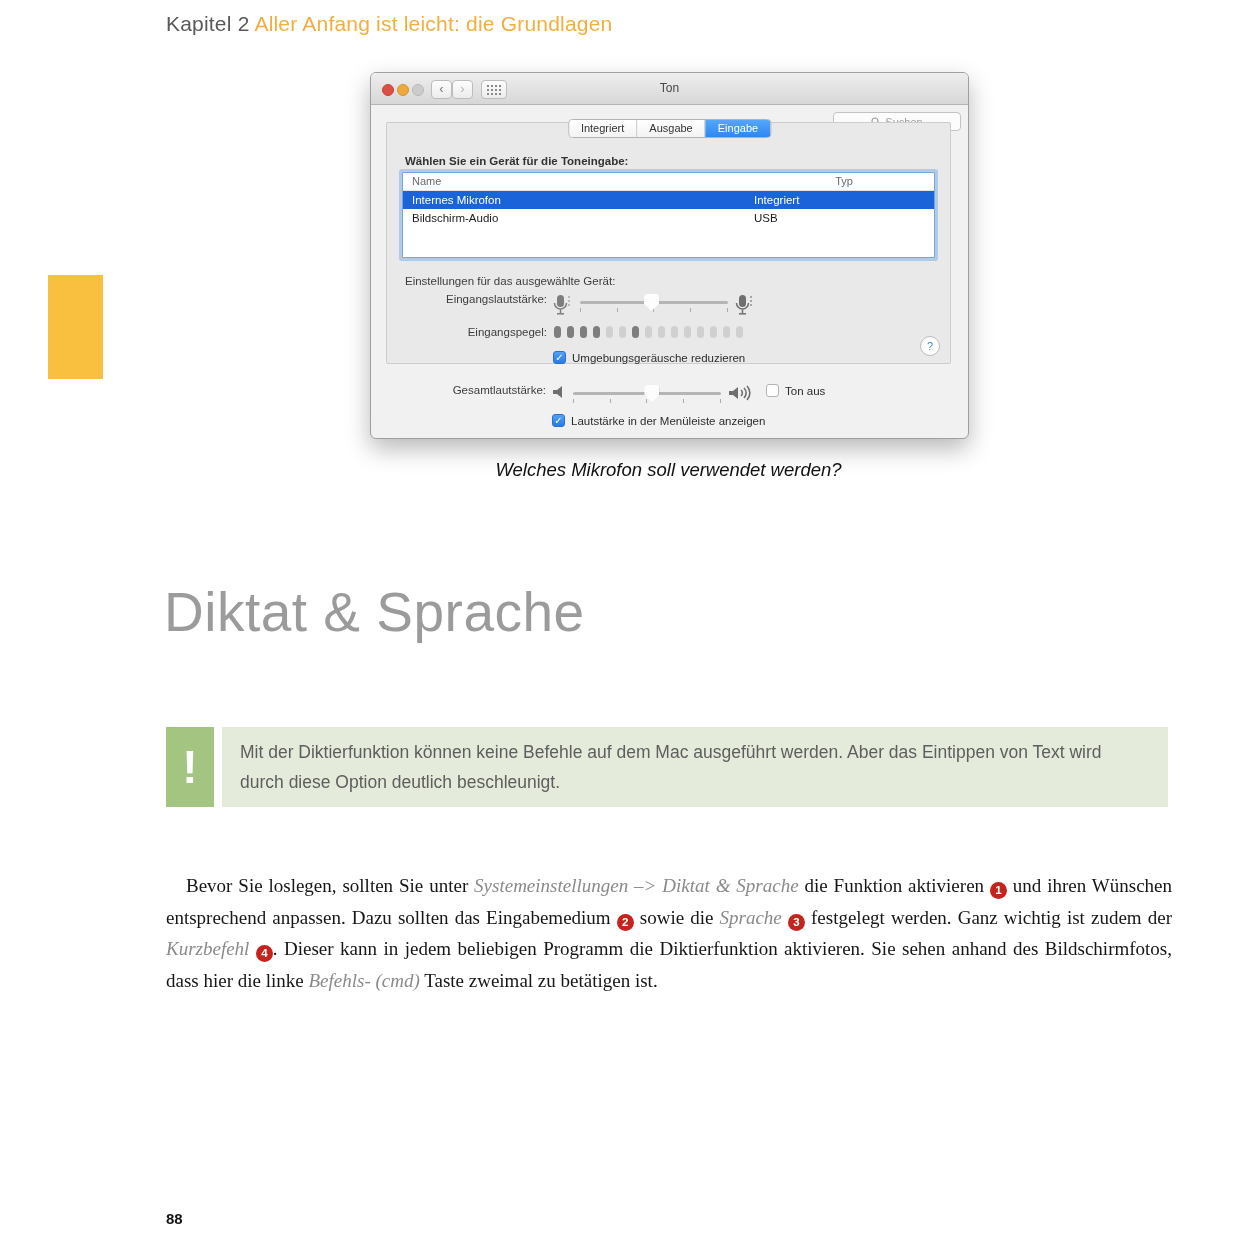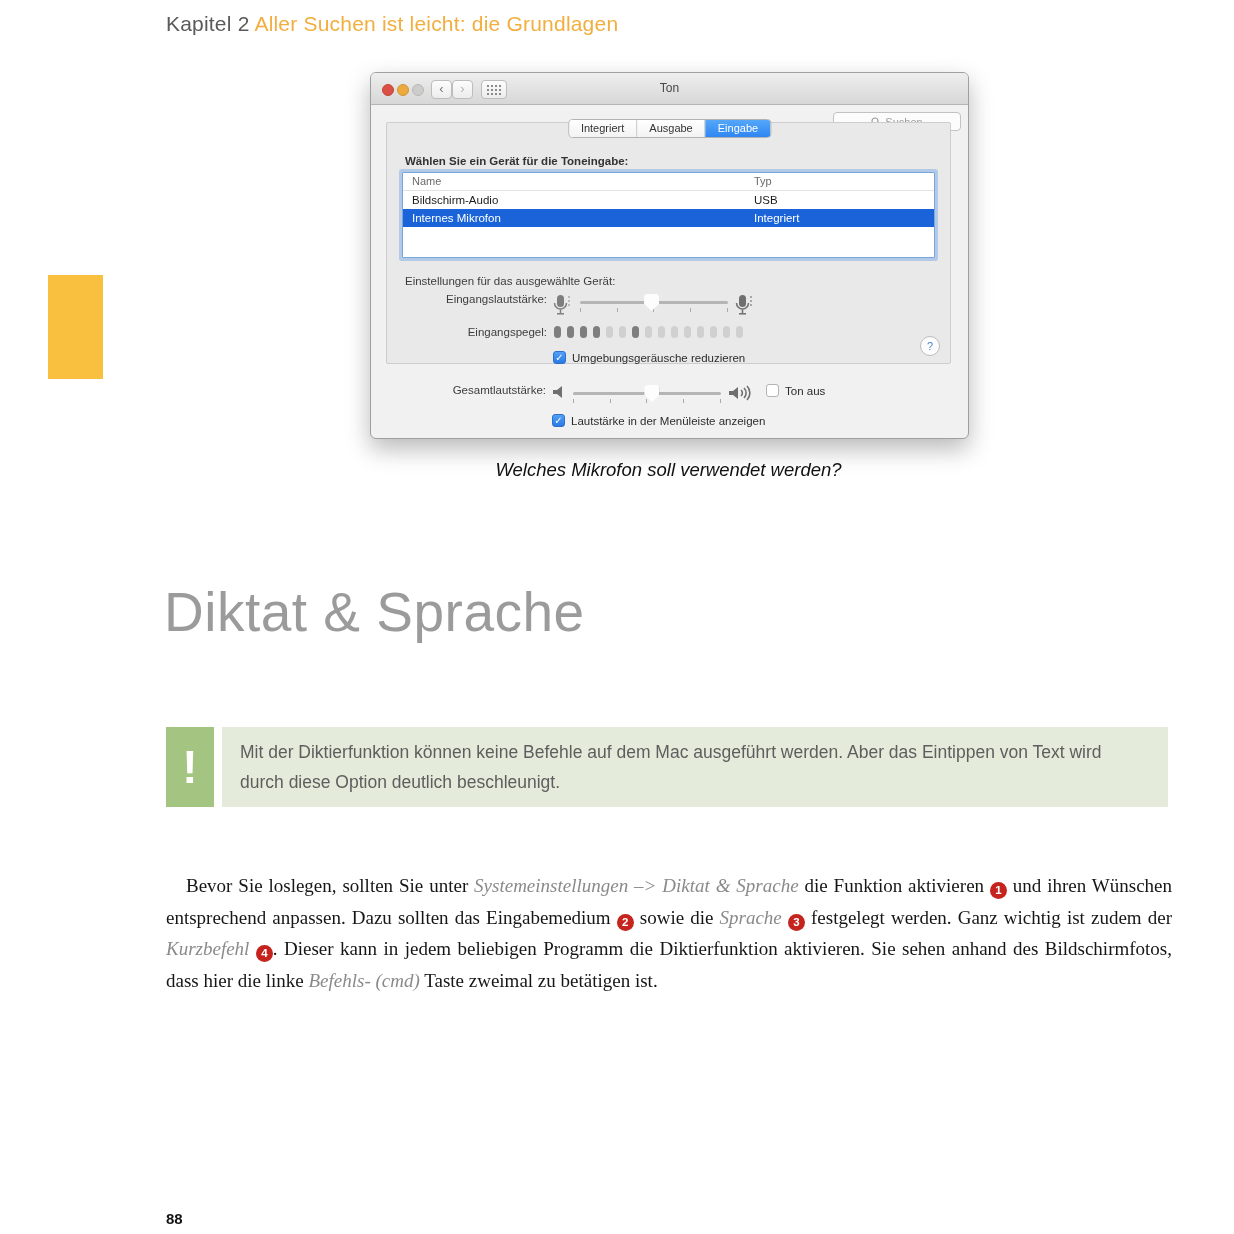--- a/index.html
+++ b/index.html
@@ -46,21 +46,21 @@
   .tab.active{background:linear-gradient(#55a7f9,#2e86f2);color:#fff;}
 
   
   .tabpanel{position:absolute;left:15px;top:49px;width:565px;height:242px;background:#e9e9e9;
             border:1px solid #cdcdcd;border-radius:2px;box-sizing:border-box;}
   .devlabel{margin:32px 0 5px 18px;font-size:11.5px;font-weight:bold;color:#333;}
   .table{position:relative;margin:0 15px;height:86px;background:#ffffff;border:1px solid #74a7dd;
          box-shadow:0 0 0 3px rgba(111,165,226,.45);border-radius:1px;font-size:11px;box-sizing:border-box;}
   .thead{display:flex;height:17px;line-height:17px;color:#6b6b6b;border-bottom:1px solid #e2e2e2;}
   .thead .c1{width:351px;padding-left:9px;box-sizing:border-box;}
-  .thead .c2{flex:1;}
+  .thead .c2{flex:1;text-align:center;}
   .trow{display:flex;height:18px;line-height:18px;color:#1b1b1b;font-size:11.5px;}
   .trow .c1{width:351px;padding-left:9px;box-sizing:border-box;}
   .trow .c2{flex:1;}
   .trow.sel{background:#1a63d8;color:#ffffff;}
   .setlabel{margin:17px 0 6px 18px;font-size:11.5px;color:#3d3d3d;}
   .ctrlrow{display:flex;align-items:flex-start;margin-top:6px;}
   .ctrlrow .lbl{width:160px;text-align:right;font-size:11.5px;color:#3d3d3d;}
   .slider{position:relative;width:148px;height:20px;margin:0 7px;}
   .slider .track{position:absolute;left:0;right:0;top:8px;height:3px;background:#b5b5b5;border-radius:2px;}
   .slider .ticks{position:absolute;left:0;top:15px;width:148px;height:4px;
@@ -114,21 +114,21 @@
   
   .pagenum{position:absolute;left:166px;top:1210px;font-size:15px;font-weight:bold;color:#111;}
 </style>
 </head>
 <body>
 
 <div class="page">
 
   <div class="chap-header">
     <span class="chap-label">Kapitel 2</span>
-    <span class="chap-title">Aller Suchen ist leicht: die Grundlagen</span>
+    <span class="chap-title">Aller Anfang ist leicht: die Grundlagen</span>
   </div>
 
   <div class="marker"></div>
 
   <div class="macwin">
     <div class="titlebar">
       <div class="tl red"></div>
       <div class="tl yellow"></div>
       <div class="tl gray"></div>
       <div class="navbtn back">‹</div>
@@ -154,27 +154,27 @@
 
     <div class="tabpanel">
       <div class="devlabel">Wählen Sie ein Gerät für die Toneingabe:</div>
 
       <div class="table">
         <div class="thead">
           <div class="c1">Name</div>
           <div class="c2">Typ</div>
         </div>
         <div>
+            <div class="trow sel">
+              <div class="c1">Internes Mikrofon</div>
+              <div class="c2">Integriert</div>
+            </div>
             <div class="trow">
               <div class="c1">Bildschirm-Audio</div>
               <div class="c2">USB</div>
-            </div>
-            <div class="trow sel">
-              <div class="c1">Internes Mikrofon</div>
-              <div class="c2">Integriert</div>
             </div>
           </div>
       </div>
 
       <div class="setlabel">Einstellungen für das ausgewählte Gerät:</div>
 
       <div class="ctrlrow">
         <div class="lbl">Eingangslautstärke:</div>
         <svg width="20" height="24" viewBox="0 0 20 24" style="margin-left:6px;">
           <rect x="4" y="2" width="7" height="12" rx="3.5" fill="#7e7e7e"></rect>

